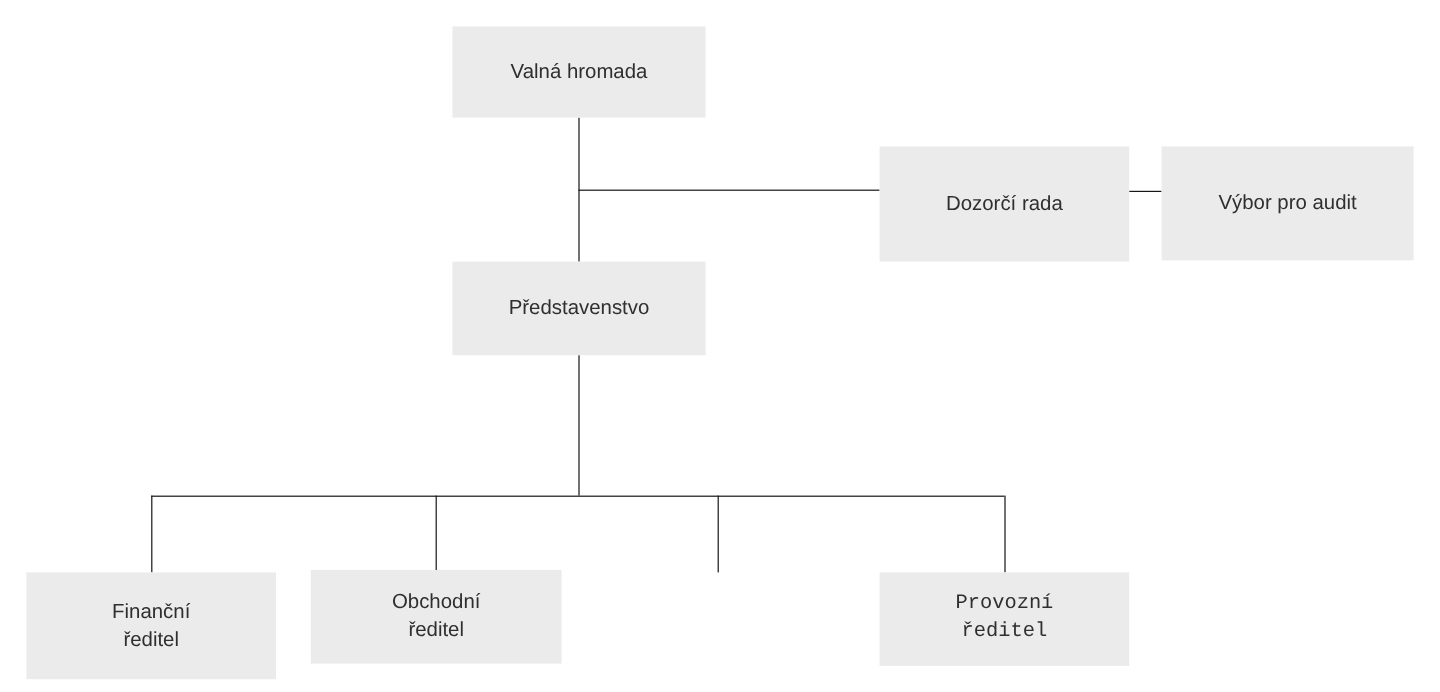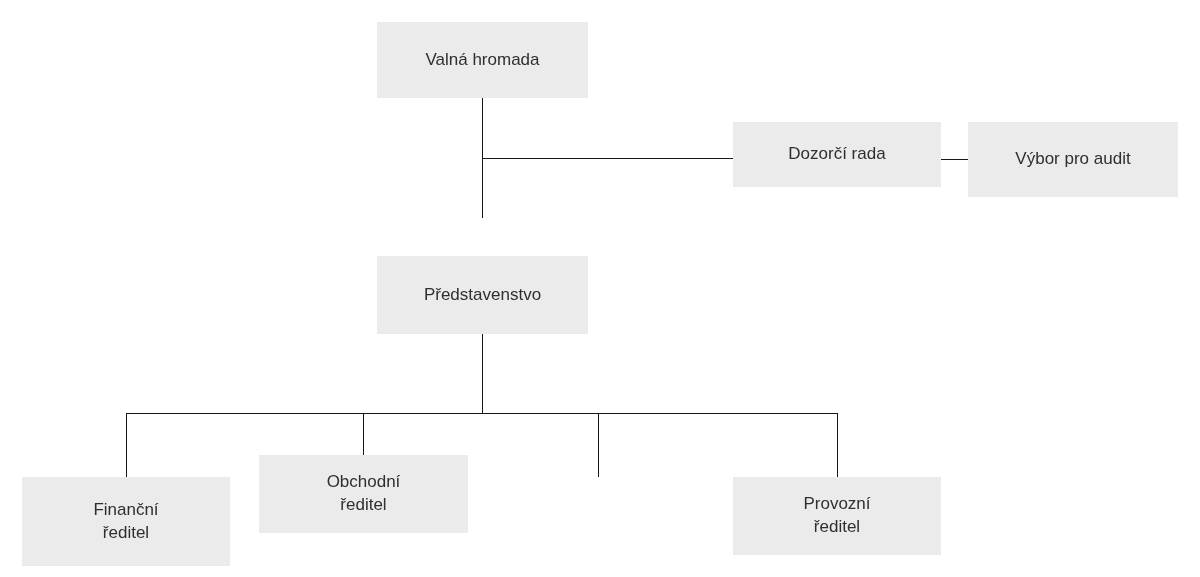--- a/index.html
+++ b/index.html
@@ -29,27 +29,27 @@
     box-sizing: border-box;
     padding: 3px 8px;
   }
   .line {
     position: absolute;
     background: #161616;
   }
 
   
   .n-valna      { left: 377px; top: 22px;  width: 211px; height: 76px; }
-  .n-dozorci    { left: 733px; top: 122px; width: 208px; height: 65px; }
-  .n-vybor      { left: 968px; top: 122px; width: 210px; height: 75px; }
-  .n-predstav   { left: 377px; top: 218px; width: 211px; height: 78px; margin-top: 38px; }
+  .n-dozorci    { left: 733px; top: 122px; width: 208px; height: 96px; }
+  .n-vybor      { left: 968px; top: 122px; width: 210px; height: 95px; }
+  .n-predstav   { left: 377px; top: 218px; width: 211px; height: 78px; }
   .n-financni   { left: 22px;  top: 477px; width: 208px; height: 89px; }
-  .n-obchodni   { left: 259px; top: 455px; width: 209px; height: 78px; }
+  .n-obchodni   { left: 259px; top: 475px; width: 209px; height: 78px; }
   .n-provozne   { left: 492px; top: 477px; width: 213px; height: 78px; }
-  .n-provozni   { left: 733px; top: 477px; width: 208px; height: 78px; }
+  .n-provozni   { left: 733px; top: 477px; width: 208px; height: 78px; font-family: Liberation Mono, monospace; }
 
   
   .l-valna-predstav   { left: 482px; top: 98px;  width: 1px;   height: 120px; }
   .l-trunk-dozorci    { left: 482px; top: 158px; width: 251px; height: 1px; }
   .l-dozorci-vybor    { left: 941px; top: 159px; width: 27px;  height: 1px; }
   .l-predstav-down    { left: 482px; top: 296px; width: 1px;   height: 117px; }
   .l-children-rail    { left: 126px; top: 413px; width: 711px; height: 1px; }
   .l-stub-financni    { left: 126px; top: 413px; width: 1px;   height: 64px; }
   .l-stub-obchodni    { left: 363px; top: 413px; width: 1px;   height: 64px; }
   .l-stub-provozne    { left: 598px; top: 413px; width: 1px;   height: 64px; }

